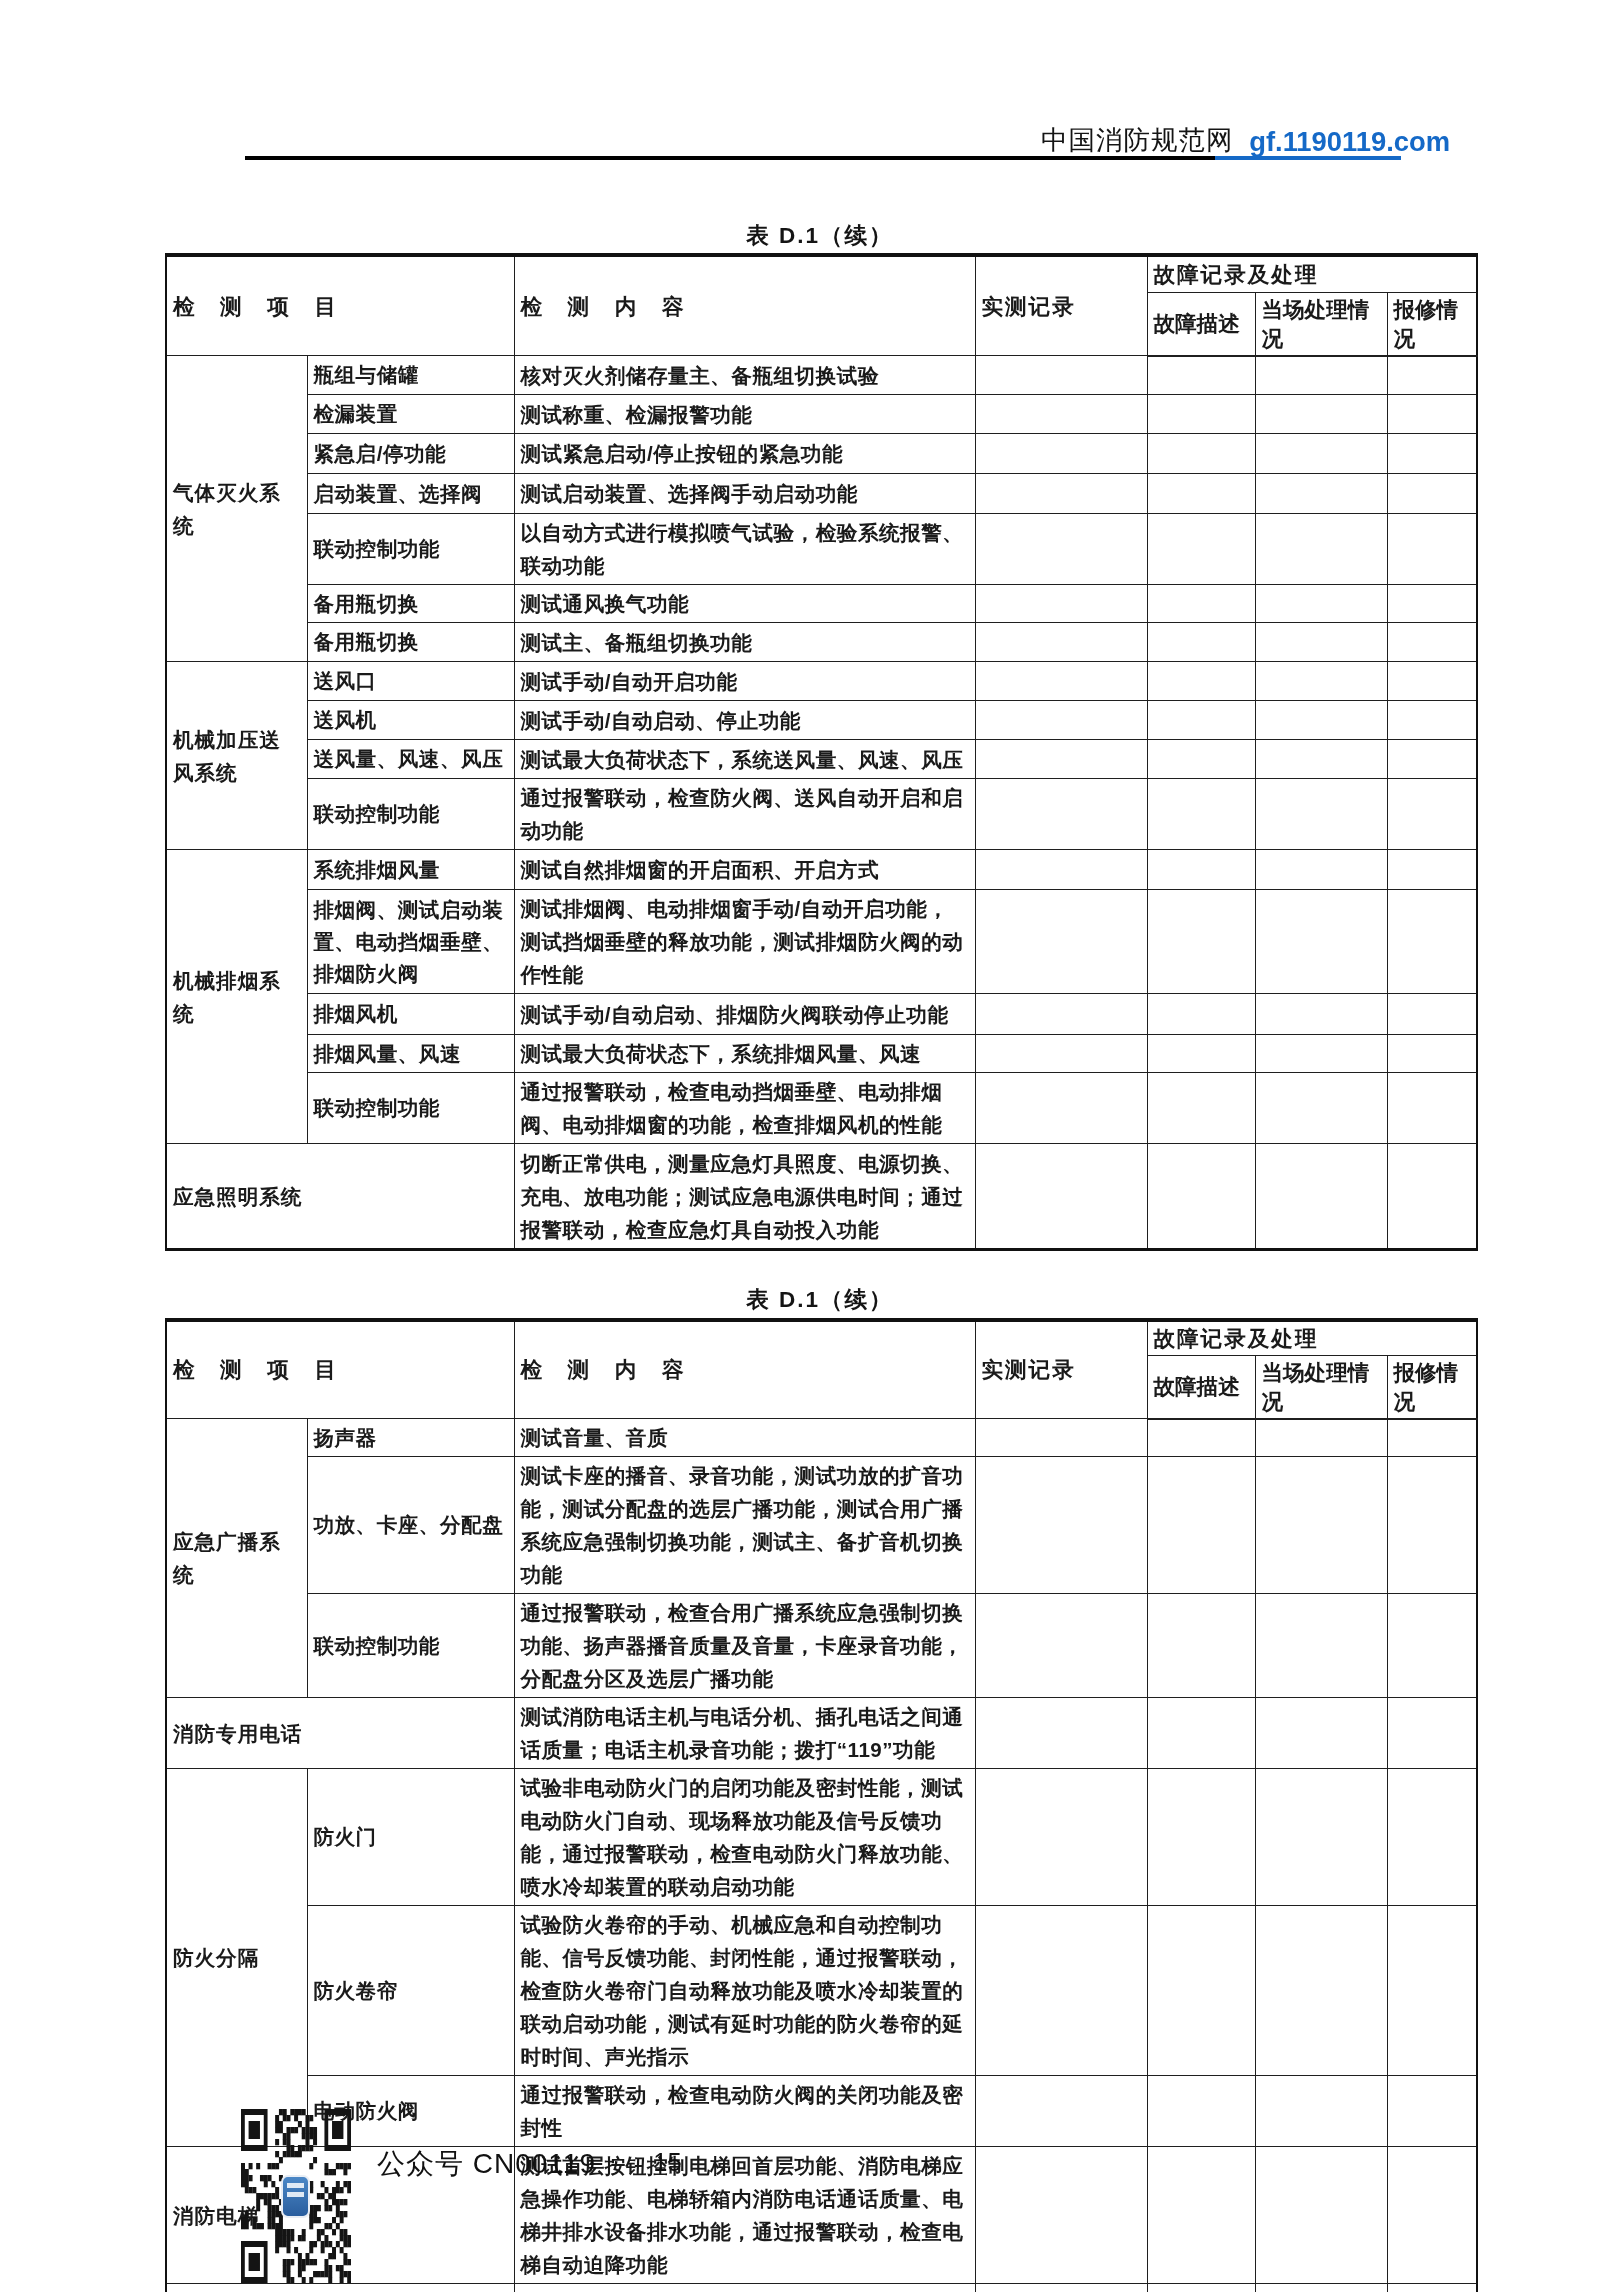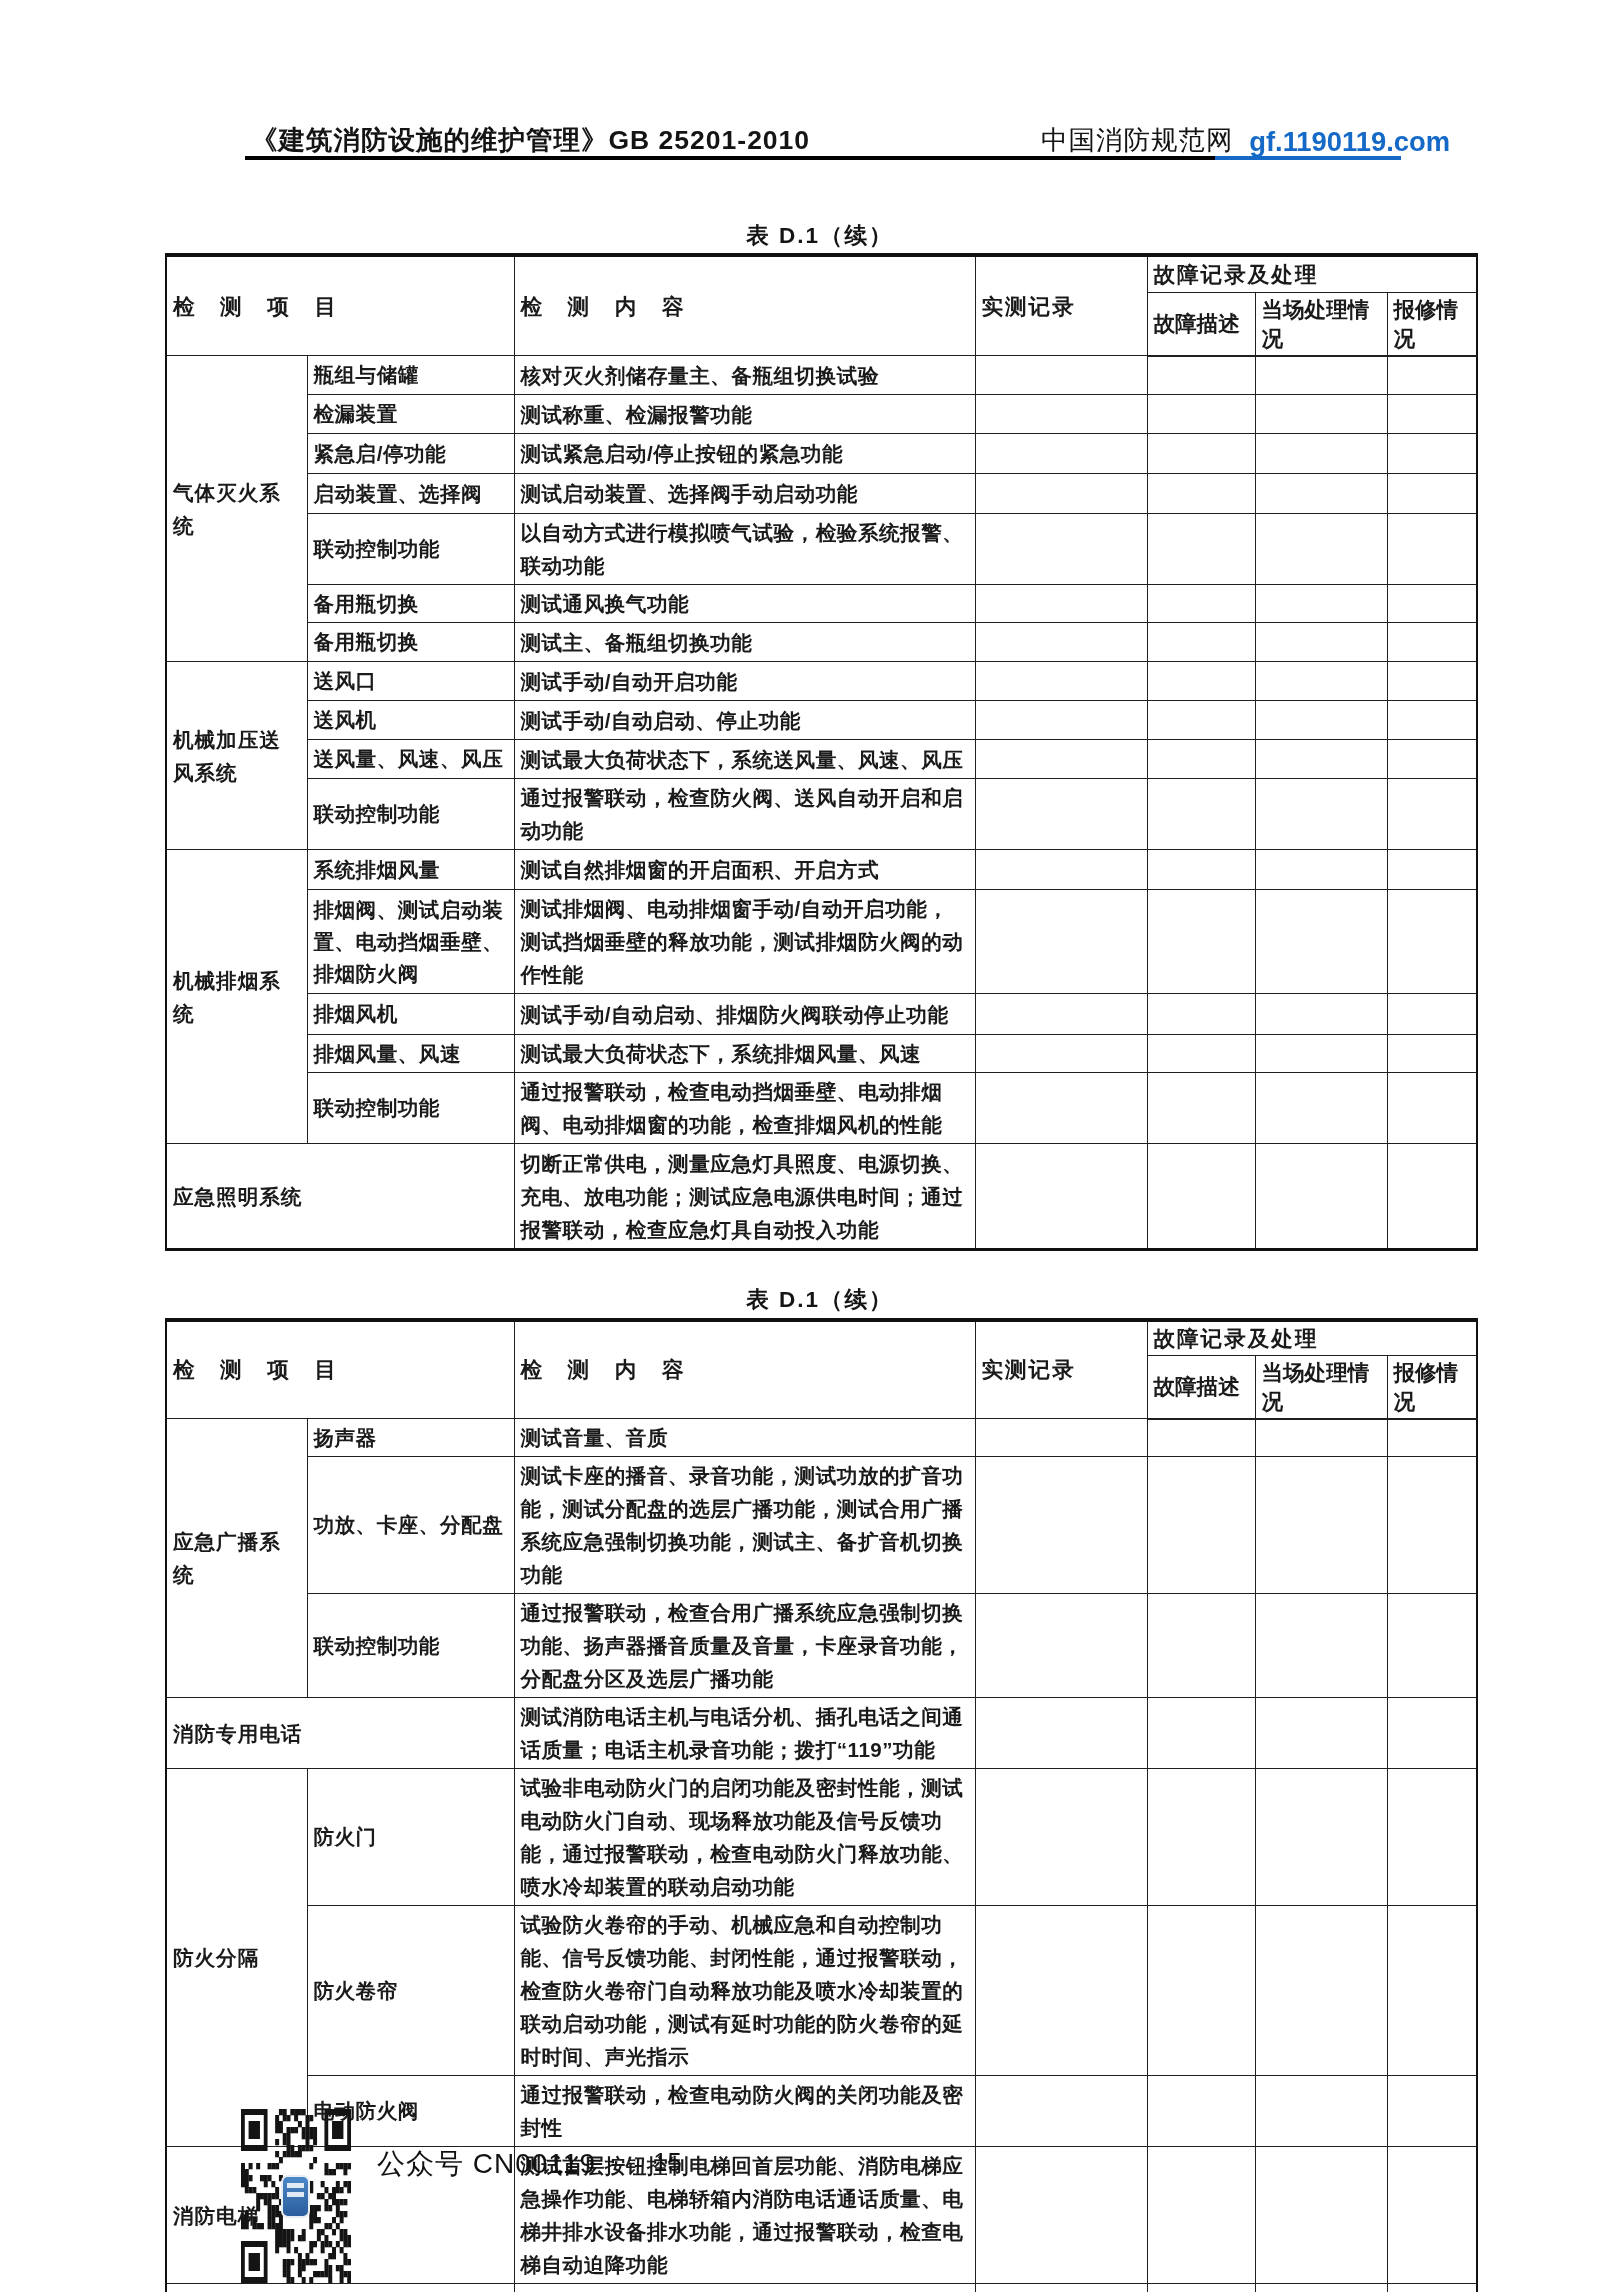--- a/index.html
+++ b/index.html
@@ -51,21 +51,20 @@
   .qr-logo i{display:block;height:4.9px;margin:5.9px 3.9px 0 3.9px;background:#f2f6fb;opacity:.9;}
   .qr-logo i+i{margin-top:3.9px;}
   .foot-wechat{position:absolute;left:377px;top:2145px;font-size:28px;letter-spacing:1px;color:#111;}
   .foot-page{position:absolute;left:0;top:2148px;width:1335px;text-align:center;font-size:25.5px;color:#111;}
 </style>
 </head>
 <body>
 
 <div class="page">
 
-  <div class="hdr-title">《建筑消防设施的维护管理》GB 25201-2010</div>
   <div class="hdr-right">
     <span class="hdr-site">中国消防规范网</span>
     <a class="hdr-link" href="#">gf.1190119.com</a>
   </div>
   <div class="rule-black"></div>
   <div class="rule-blue"></div>
 
   <div class="content">
 
     <div class="caption cap1">表 D.1（续）</div>

